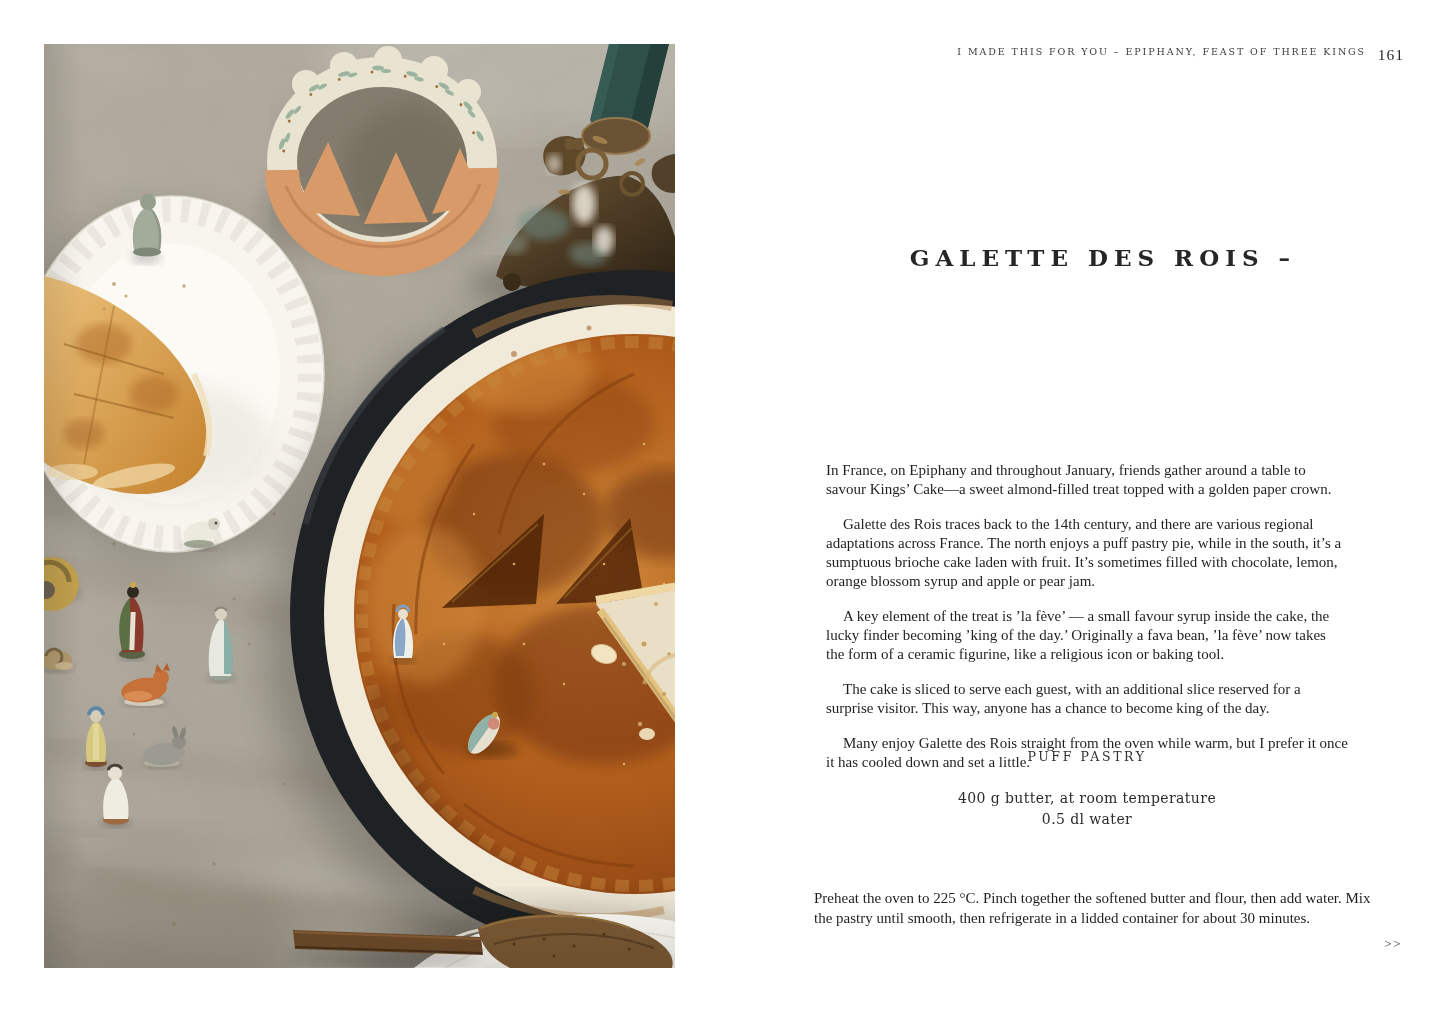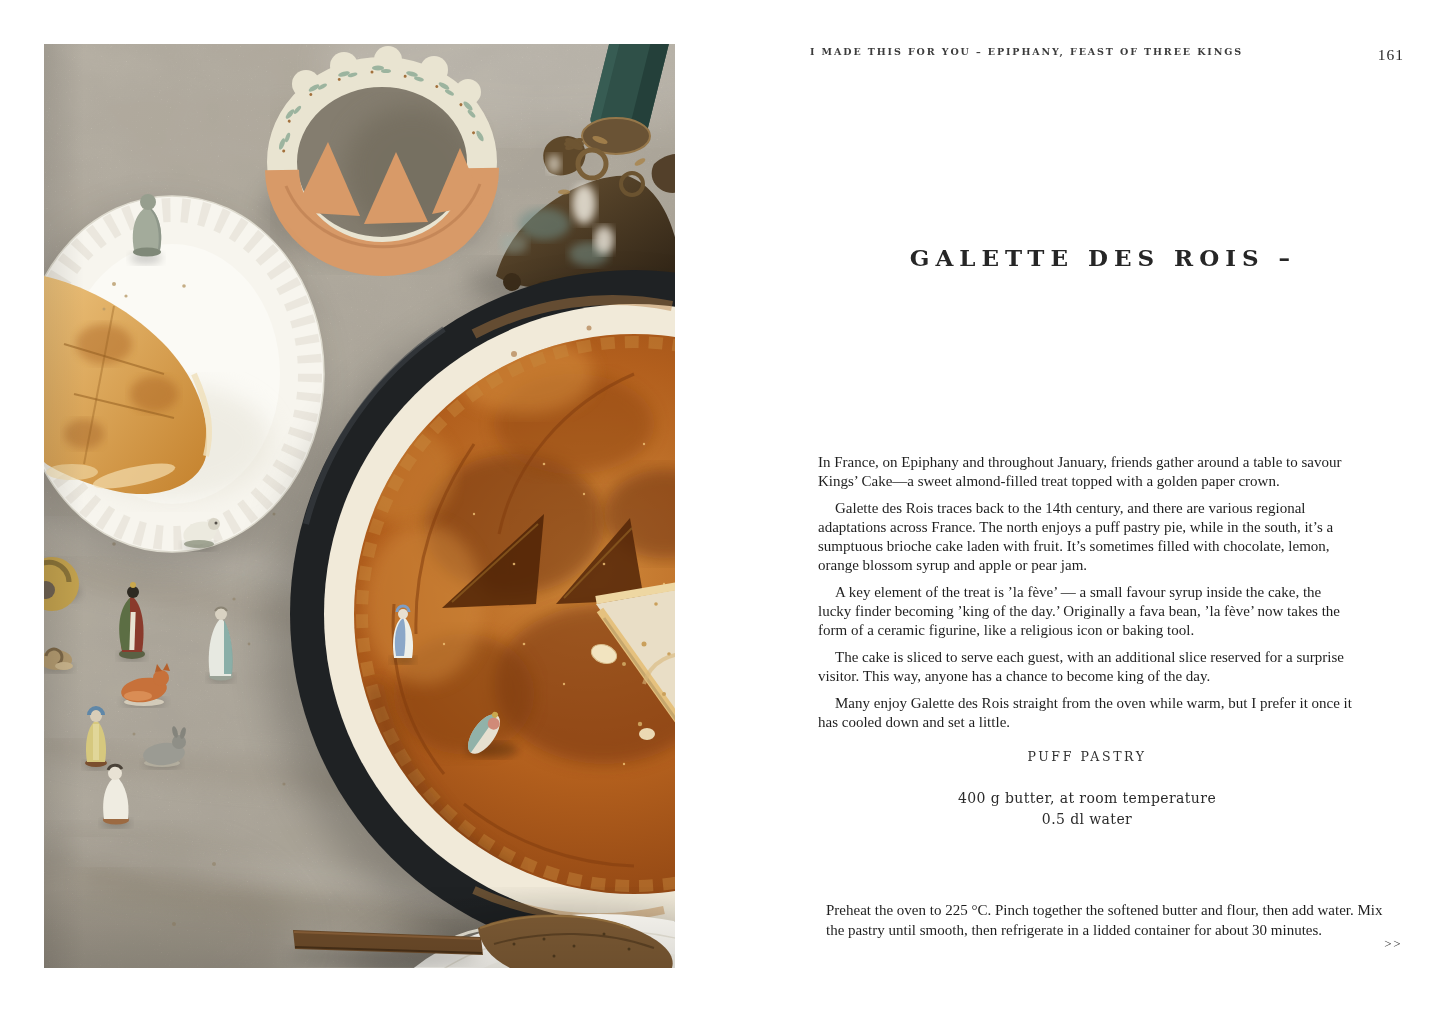--- a/index.html
+++ b/index.html
@@ -1,38 +1,38 @@
 <!DOCTYPE html>
 <html><head>
 <meta charset="utf-8">
 <style>
   html,body{margin:0;padding:0;background:#ffffff;}
   .spread{position:relative;width:1445px;height:1012px;background:#ffffff;overflow:hidden;
           font-family:"Liberation Serif",serif;color:#1f1f1f;}
   .photo{position:absolute;left:44px;top:44px;width:631px;height:924px;margin:0;padding:0;}
   .photo svg{display:block;}
-  .running-head{position:absolute;left:810px;top:46px;width:556px;text-align:left;
-                font-family:"DejaVu Serif",serif;font-size:9.5px;font-weight:700;
+  .running-head{position:absolute;left:810px;top:46px;width:556px;text-align:right;
+                font-family:"DejaVu Serif",serif;font-size:9.5px;font-weight:400;
                 letter-spacing:1.9px;color:#3c3c3c;white-space:nowrap;}
   .page-number{position:absolute;left:1330px;top:46px;width:74px;text-align:right;
                font-size:15.5px;letter-spacing:1px;color:#2a2a2a;}
   .recipe-title{position:absolute;left:805px;top:224px;width:564px;text-align:center;
                 font-family:"DejaVu Serif",serif;font-size:23px;font-weight:700;
                 letter-spacing:6px;line-height:35px;color:#262626;margin:16px;}
   .intro{position:absolute;left:810px;top:445px;width:554px;font-size:15px;line-height:19px;}
-  .intro p{margin:8px;}
+  .intro p{margin:16px;}
   .intro p + p{text-indent:17px;}
   .subrecipe-heading{position:absolute;left:805px;top:749px;width:564px;text-align:center;
                      font-family:"DejaVu Serif",serif;font-size:12.5px;font-weight:400;
                      letter-spacing:2.6px;color:#303030;margin:0;}
   .ingredients{position:absolute;left:805px;top:788px;width:564px;text-align:center;
                font-family:"DejaVu Serif",serif;font-size:14px;line-height:21px;
                letter-spacing:0.4px;color:#2b2b2b;}
   .ingredients p{margin:0;}
-  .step{position:absolute;left:810px;top:884px;width:560px;font-size:15px;line-height:20px;margin:16px;}
+  .step{position:absolute;left:810px;top:884px;width:560px;font-size:15px;line-height:20px;margin:4px;}
   .continuation{position:absolute;left:1340px;top:936px;width:62px;text-align:right;
                 font-size:13px;letter-spacing:1.5px;color:#3a3a3a;}
 </style>
 </head>
 <body>
 
 <div class="spread">
 
   <figure class="photo">
     <svg width="631" height="924" viewBox="0 0 631 924" xmlns="http://www.w3.org/2000/svg">

